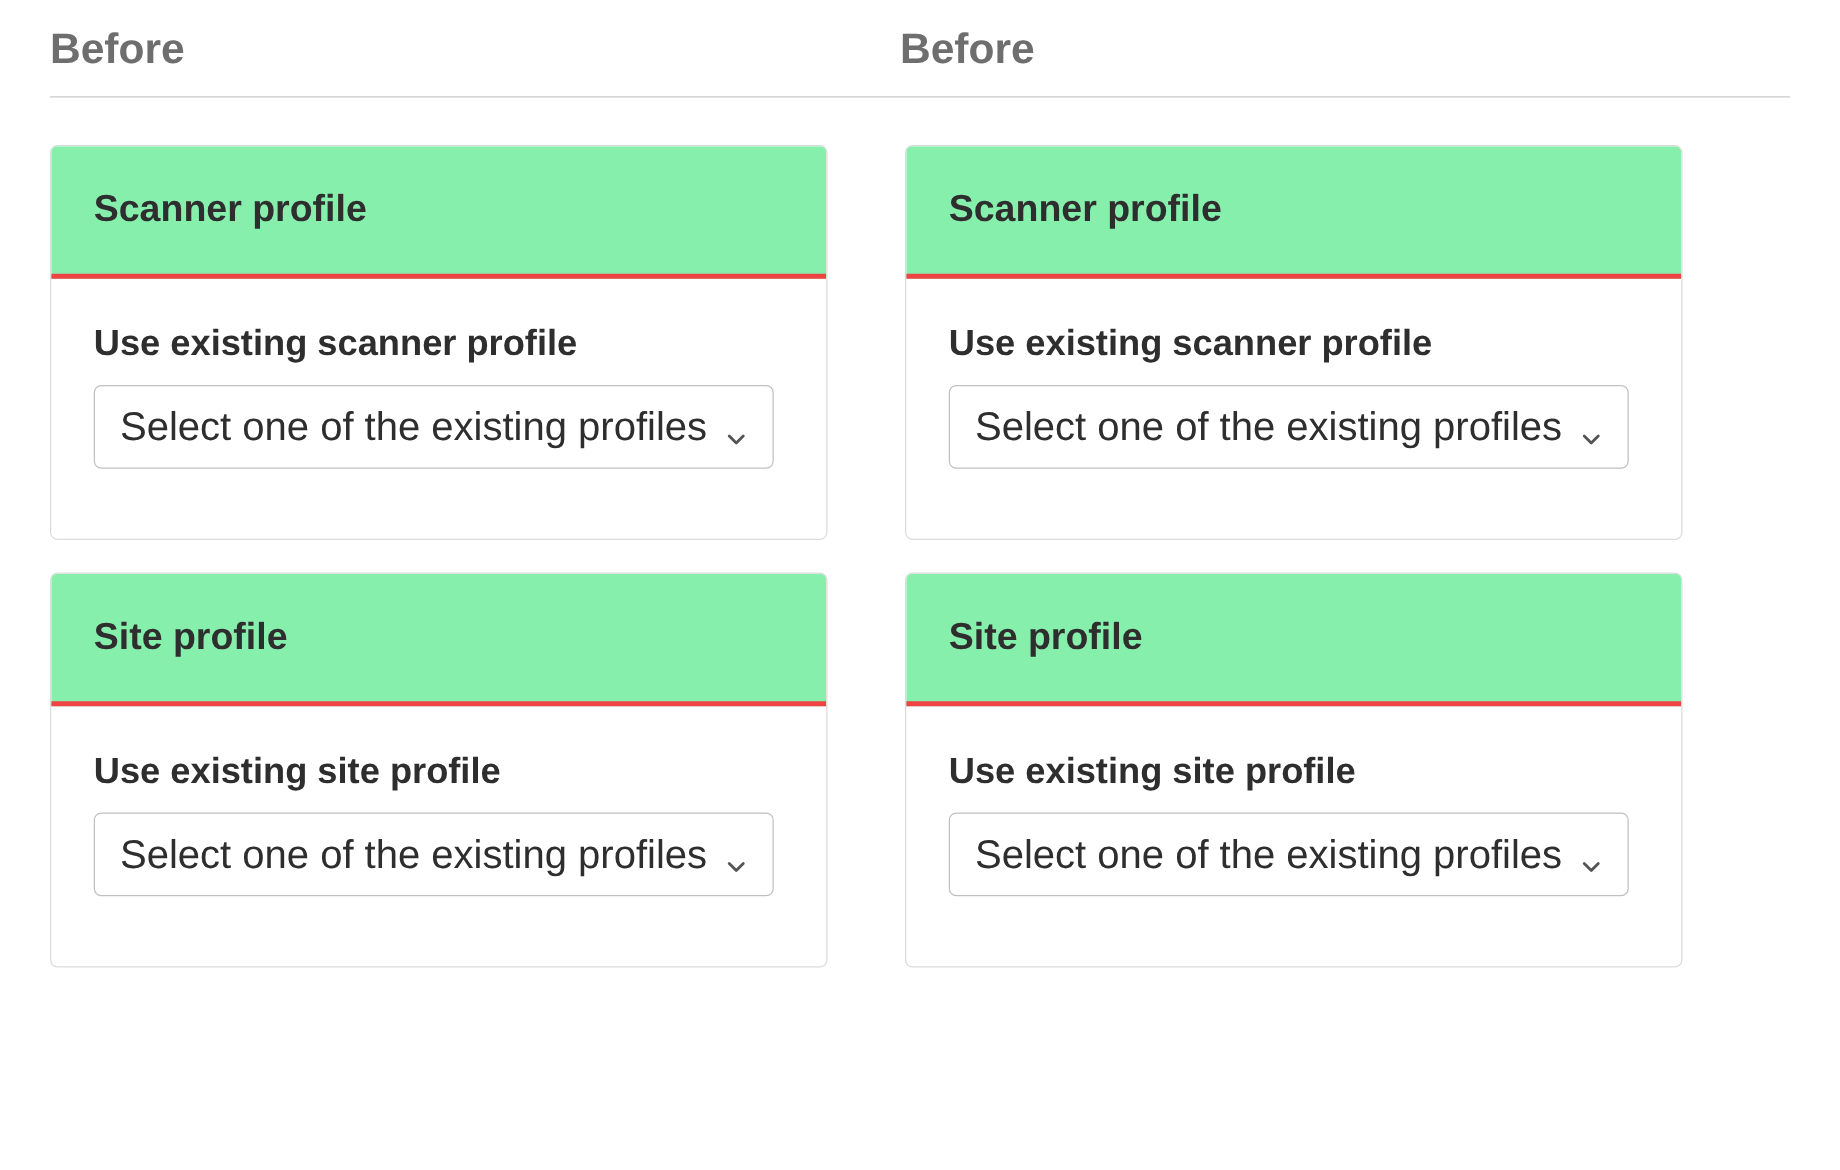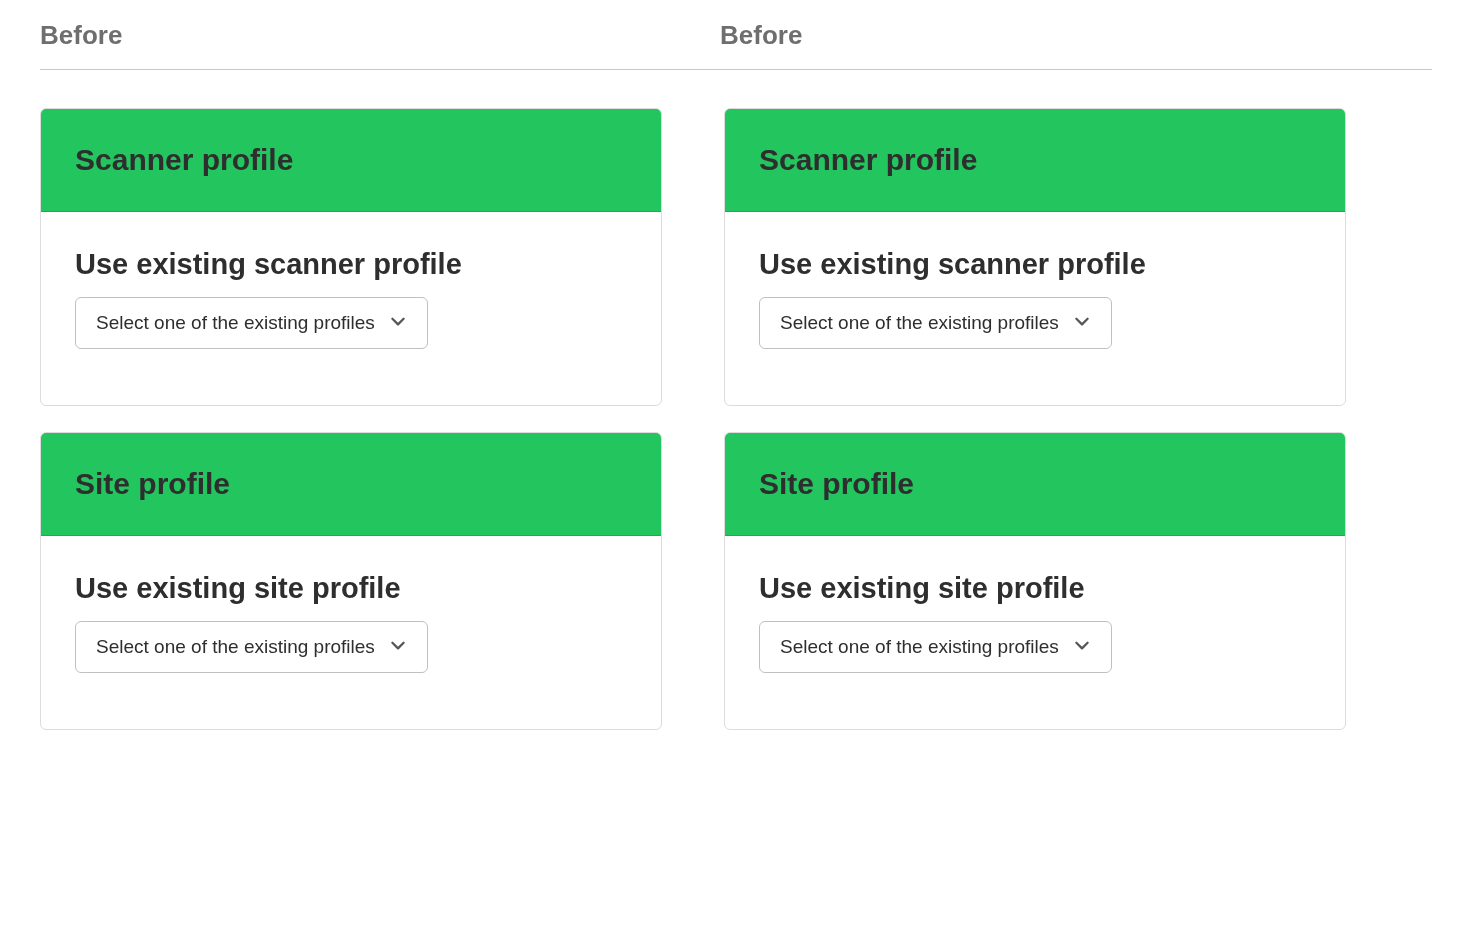--- a/index.html
+++ b/index.html
@@ -21,21 +21,21 @@
       display: flex;
       gap: 0;
       padding-bottom: 18px;
       border-bottom: 1px solid #c9c9c9;
       margin-bottom: 38px;
     }
     .header-col {
       width: 680px;
     }
     .header-label {
-      font-size: 26px;
+      font-size: 34px;
       font-weight: 600;
       color: #6e6e6e;
     }
     .panels-row {
       display: flex;
       gap: 62px;
     }
     .panel-col {
       width: 622px;
     }
@@ -43,47 +43,47 @@
       width: 622px;
     }
     .card {
       border: 1px solid #dcdcdc;
       border-radius: 6px;
       overflow: hidden;
       margin-bottom: 26px;
       background: #fff;
     }
     .card-header {
-      background: #22c55e;
-      border-bottom: 1px solid #ef4444;
+      background: #86efac;
+      border-bottom: 4px solid #ef4444;
       padding: 34px 34px;
     }
     .card-header-title {
       font-size: 30px;
       font-weight: 700;
       color: #2e2e2e;
     }
     .card-body {
       padding: 36px 34px 56px 34px;
     }
     .field-label {
       font-size: 29px;
       font-weight: 700;
       color: #2e2e2e;
       margin-bottom: 16px;
       display: block;
     }
     .dropdown {
       display: inline-flex;
-      align-items: flex-start;
+      align-items: flex-end;
       border: 1px solid #c0c0c0;
       border-radius: 6px;
       background: #ffffff;
       padding: 14px 20px;
-      font-size: 19px;
+      font-size: 32px;
       color: #2e2e2e;
       cursor: pointer;
       gap: 14px;
     }
     .dropdown-text {
       white-space: nowrap;
     }
     .chevron {
       display: inline-flex;
       align-items: center;

